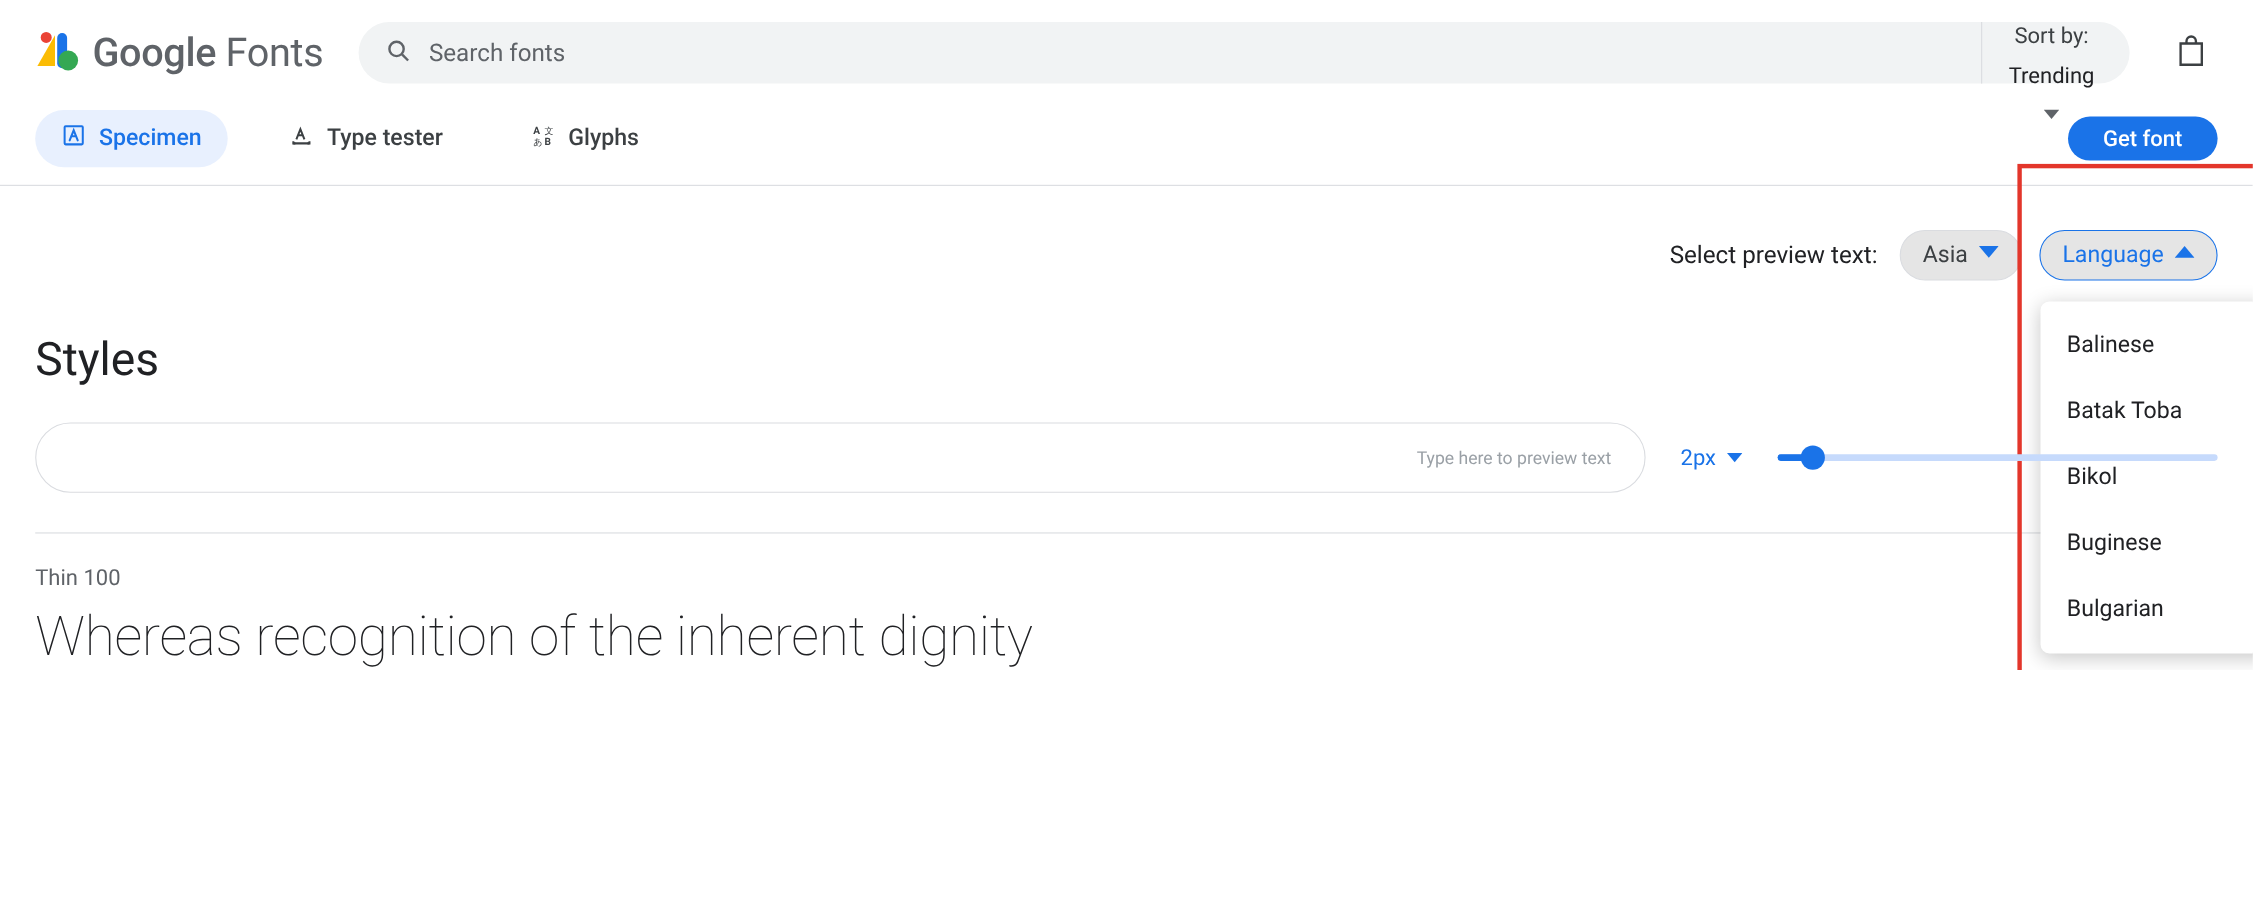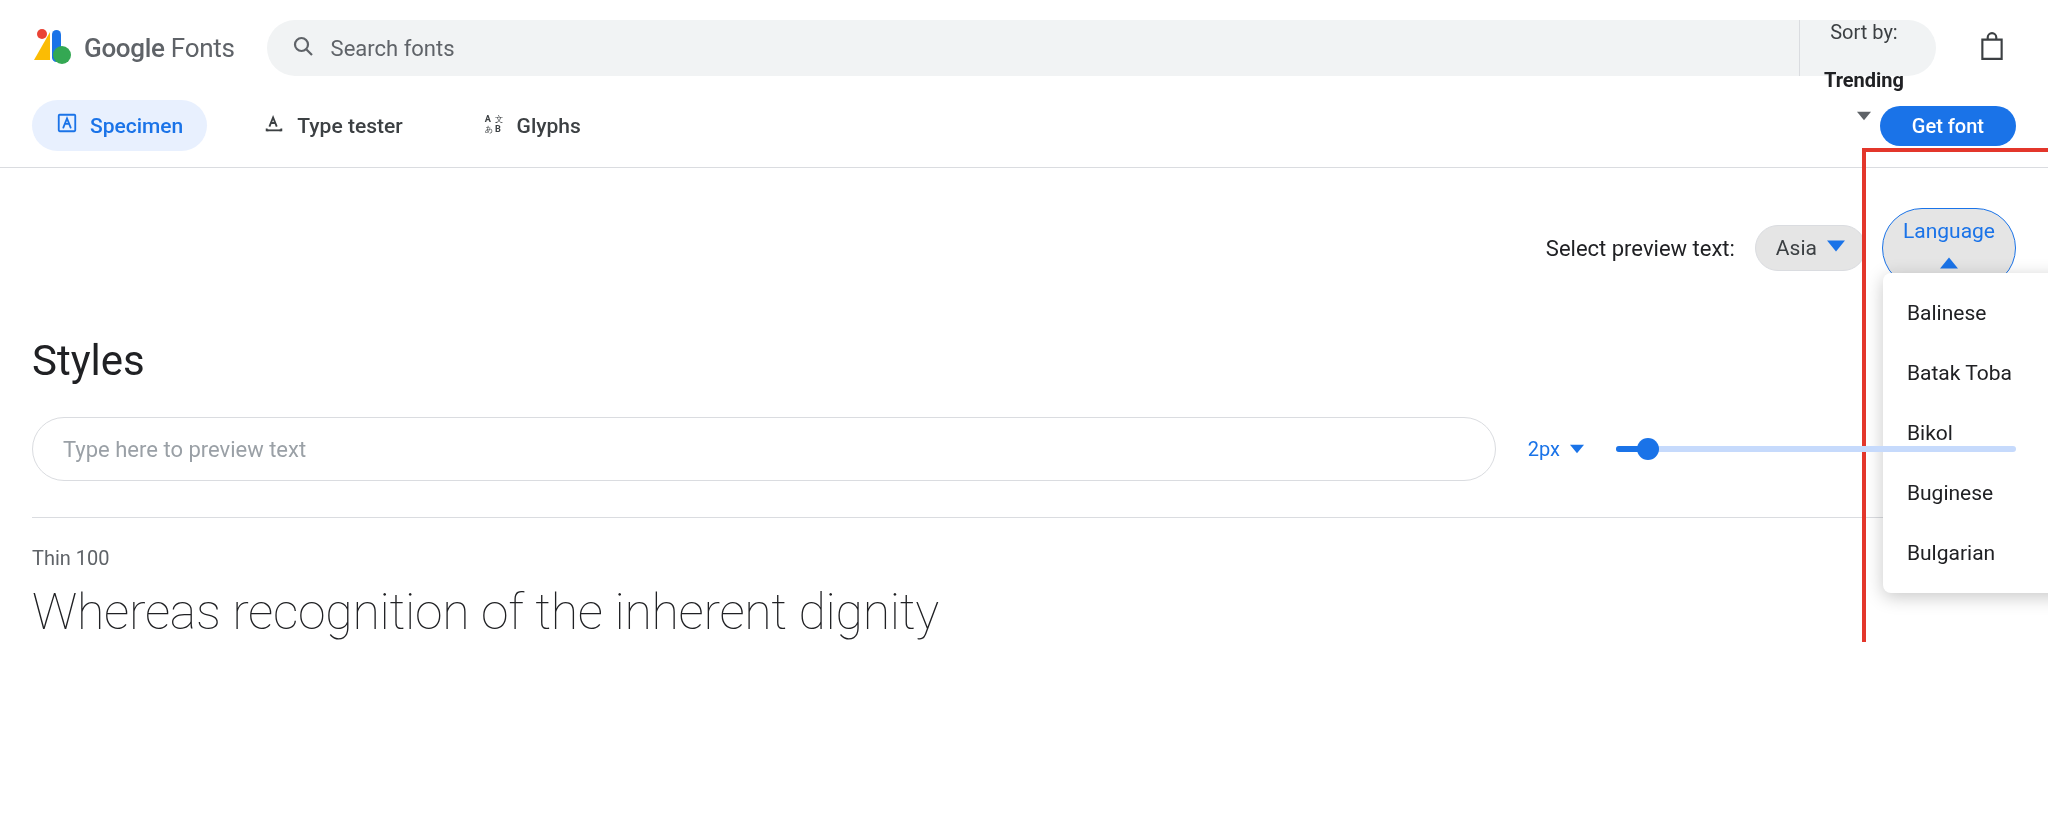--- a/index.html
+++ b/index.html
@@ -11,29 +11,29 @@
     --g-grey-900:#202124;
     --g-border:#dadce0;
     --g-bg:#ffffff;
   }
   *{box-sizing:border-box;font-family:"Google Sans",Roboto,Arial,Helvetica,sans-serif;}
   body{margin:0;background:var(--g-bg);color:var(--g-grey-900);width:2048px;}
 
   
   .top{display:flex;align-items:center;gap:32px;padding:20px 32px 24px 32px;}
   .brand{display:flex;align-items:center;gap:12px;flex:none;cursor:pointer;}
-  .logo-text{font-size:26px;color:var(--g-grey-600);letter-spacing:-.3px;text-align:right;}
+  .logo-text{font-size:36px;color:var(--g-grey-600);letter-spacing:-.3px;text-align:right;}
   .logo-text strong{font-weight:500;color:var(--g-grey-600);}
   .search-wrap{flex:1;display:flex;align-items:center;background:var(--g-grey-100);border-radius:999px;height:56px;padding:0 8px 0 24px;}
   .search-wrap svg{flex:none;}
   .search-input{flex:1;height:100%;border:none;background:transparent;font-size:22px;color:var(--g-grey-600);outline:none;padding-left:16px;}
   .search-input::placeholder{color:var(--g-grey-600);}
   .sort{height:56px;display:flex;align-items:center;gap:12px;padding:0 24px;border-left:1px solid var(--g-border);color:var(--g-grey-800);cursor:pointer;font-size:20px;flex-direction:column;}
   .sort-label{color:var(--g-grey-800);}
-  .sort-value{font-weight:700;color:var(--g-grey-900);margin-top:12px;}
+  .sort-value{font-weight:400;color:var(--g-grey-900);}
   .bag{display:flex;align-items:center;justify-content:center;width:48px;height:48px;cursor:pointer;color:var(--g-grey-800);}
 
   
   .tabs-bar{display:flex;align-items:center;justify-content:space-between;padding:0 32px 16px 32px;border-bottom:1px solid var(--g-border);}
   .tabs{display:flex;align-items:center;gap:32px;}
   .tab{display:flex;align-items:center;gap:12px;padding:12px 24px;border-radius:999px;font-size:21px;font-weight:500;color:var(--g-grey-800);cursor:pointer;}
   .tab.active{background:var(--g-blue-soft);color:var(--g-blue);}
   .tab svg{width:22px;height:22px;}
   .cta{background:var(--g-blue);color:#fff;font-size:20px;font-weight:500;border:none;border-radius:999px;height:40px;padding:0 32px;cursor:pointer;}
 
@@ -48,21 +48,21 @@
 
   .callout{position:absolute;border:4px solid #e3362b;pointer-events:none;}
 
   .dropdown{position:absolute;top:64px;left:0;width:280px;background:#fff;border-radius:8px;box-shadow:0 4px 18px rgba(0,0,0,.22);padding:10px 0;overflow:hidden;}
   .dropdown-item{padding:18px 24px;font-size:21px;color:var(--g-grey-900);cursor:pointer;}
 
   .styles-heading{font-size:42px;font-weight:400;margin:0 0 32px 0;color:var(--g-grey-900);}
 
   .preview-row{display:flex;align-items:center;gap:32px;margin-bottom:36px;}
   .preview-box{flex:1;height:64px;border:1px solid var(--g-border);border-radius:999px;display:flex;align-items:center;padding:0 28px;}
-  .preview-input{flex:1;border:none;outline:none;font-size:22px;background:transparent;color:var(--g-grey-800);}
+  .preview-input{flex:1;border:none;outline:none;font-size:16px;background:transparent;color:var(--g-grey-800);text-align:right;}
   .preview-input::placeholder{color:#9aa0a6;}
 
   .size-selector{display:flex;align-items:center;gap:10px;color:var(--g-blue);font-size:20px;cursor:pointer;}
 
   .slider{position:relative;width:400px;height:6px;background:#c6dafc;border-radius:3px;}
   .slider-fill{position:absolute;left:0;top:0;height:100%;width:8%;background:var(--g-blue);border-radius:3px;}
   .slider-thumb{position:absolute;top:50%;left:8%;transform:translate(-50%,-50%);width:22px;height:22px;border-radius:50%;background:var(--g-blue);cursor:pointer;}
 
   .divider{height:1px;background:var(--g-border);margin-bottom:28px;}
 
@@ -167,21 +167,21 @@
     <div class="preview-row-inner">
       <div class="chip">
         <span>Asia</span>
         <span>
           <svg viewBox="0 0 10 6">
               <path d="M0 0 L5 6 L10 0 Z" fill="#1a73e8"></path>
             </svg>
         </span>
       </div>
 
-      <div class="chip expanded" id="lang-chip" style="position:relative;flex-direction:column;">
+      <div class="chip expanded" id="lang-chip" style="position:relative;">
         <span>Language</span>
         <span>
           <svg viewBox="0 0 10 6">
               <path d="M0 6 L5 0 L10 6 Z" fill="#1a73e8"></path>
             </svg>
         </span>
 
         <div class="dropdown">
           <div class="dropdown-item">Balinese</div>
           <div class="dropdown-item">Batak Toba</div>

